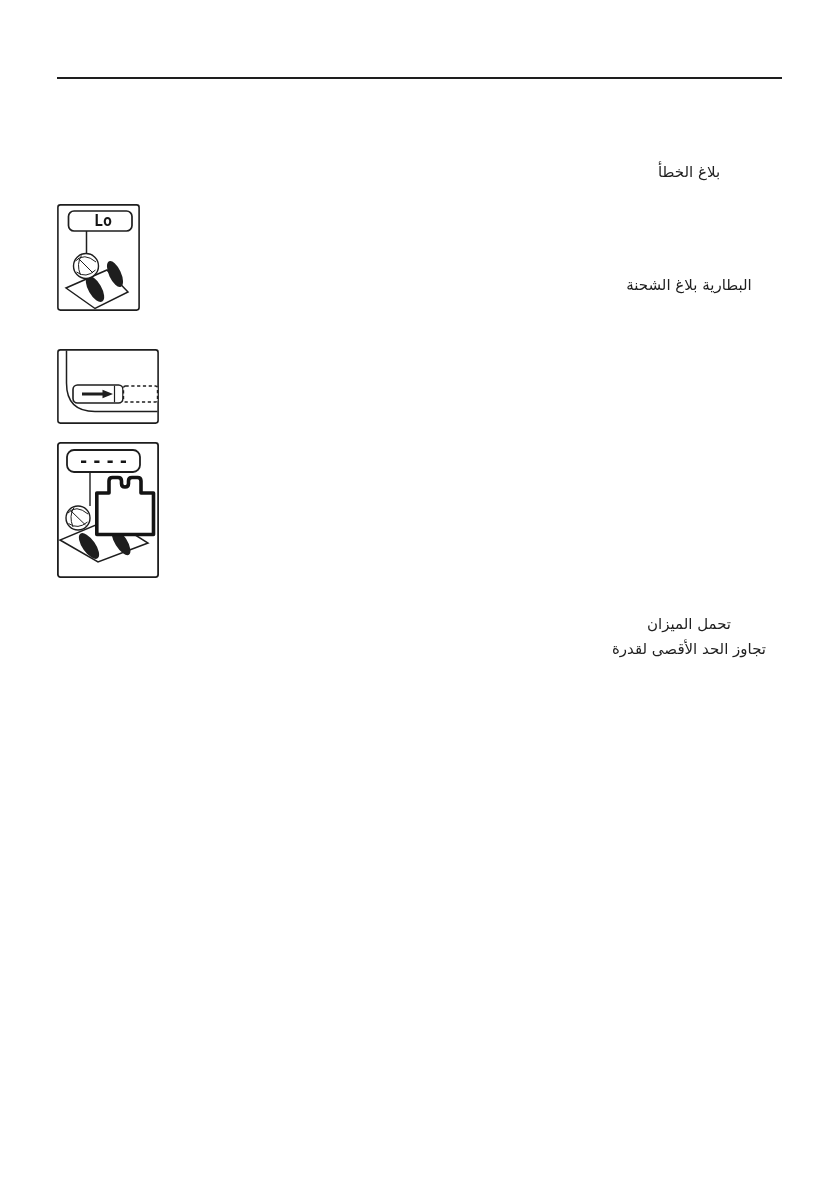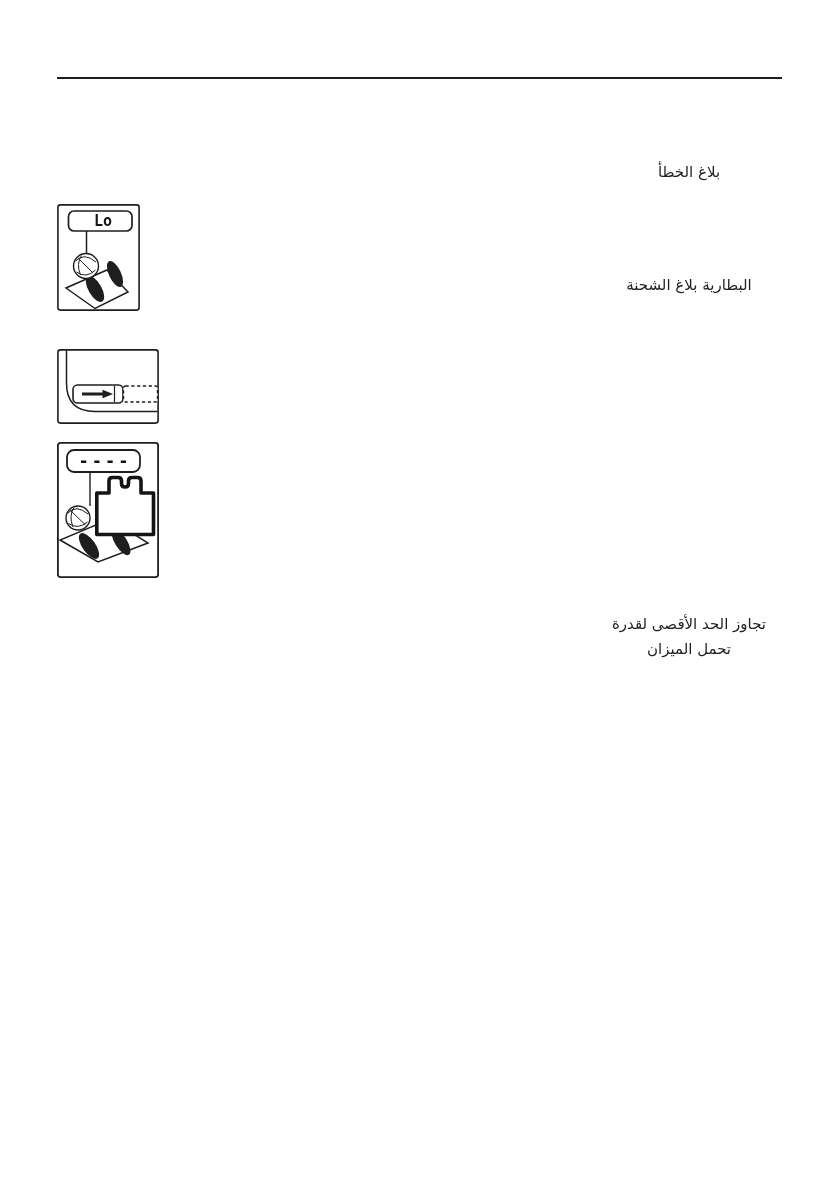--- a/index.html
+++ b/index.html
@@ -103,17 +103,17 @@
       <polygon class="thinf" points="53,77 91,101 41,120 3,98"></polygon>
       <ellipse class="ink" cx="32" cy="104" rx="6.5" ry="15" transform="rotate(-35 32 104)"></ellipse>
       <ellipse class="ink" cx="64" cy="100" rx="6" ry="15" transform="rotate(-32 64 100)"></ellipse>
       <circle class="thinf" cx="21" cy="76" r="12" style="stroke-width:1.4"></circle>
       <path class="hair" d="M11,71 Q19,62 31,72 M11.5,81.5 Q21,88 30.5,80 M13.5,68.5 L28.5,83 M17,65.5 Q11.5,74 16,85"></path>
       <path class="weight" d="M39.8,51 L52,51 L52,39 Q52,35.5 55.5,35.5 L61,35.5 Q64.5,35.5 64.5,39 L64.5,41.5 Q64.5,45 68,45 Q71.5,45 71.5,41.5 L71.5,39 Q71.5,35.5 75,35.5 L80.5,35.5 Q84,35.5 84,39 L84,51 L96.5,51 L96.5,92.5 L39.8,92.5 Z"></path>
     </svg>
   </div>
 
   <div class="caption caption-overload" dir="rtl">
+    <span>تحمل الميزان</span>
     <span>تجاوز الحد الأقصى لقدرة</span>
-    <span>تحمل الميزان</span>
   </div>
 
 </div>
 
 </body></html>

